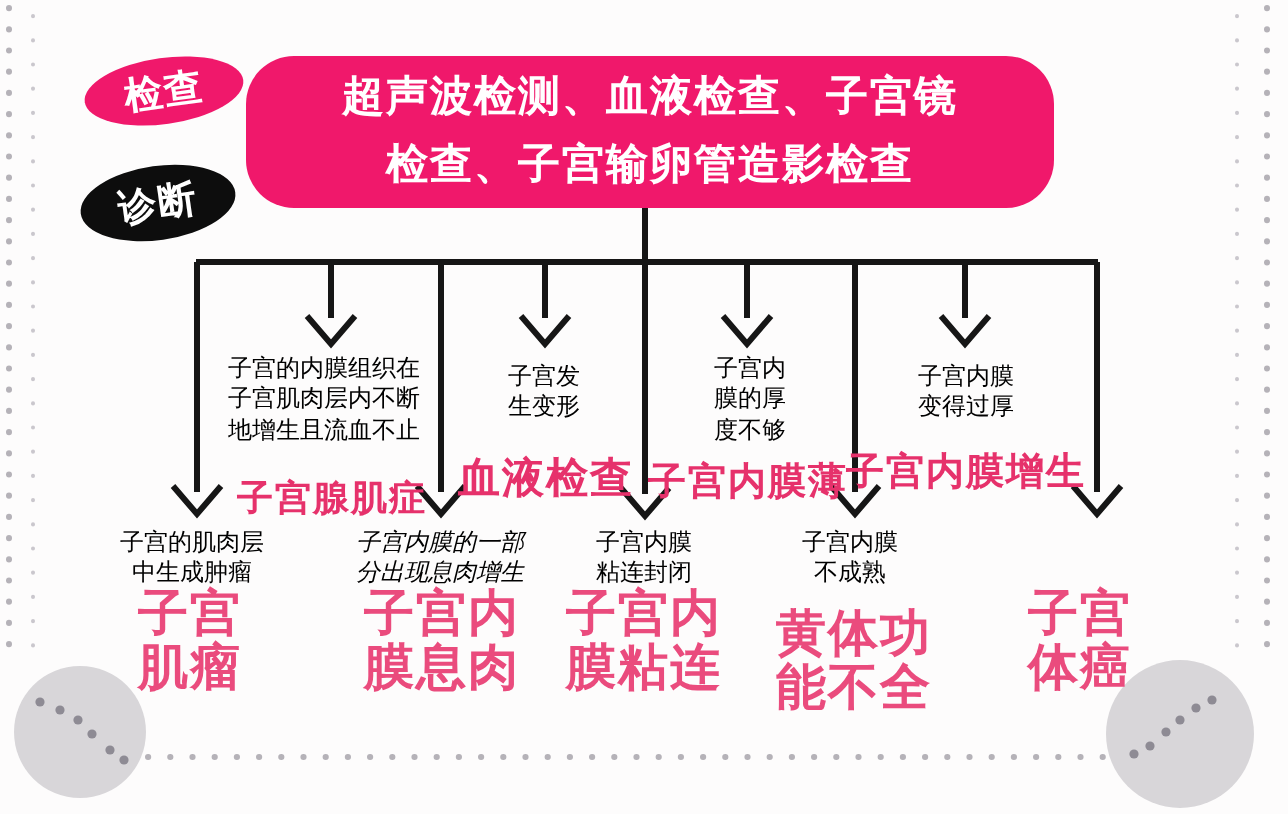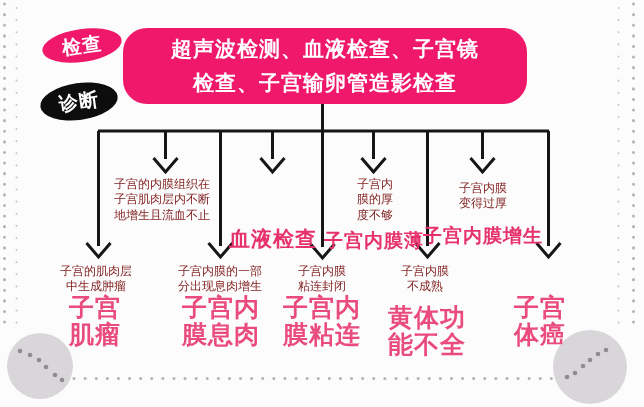--- a/index.html
+++ b/index.html
@@ -27,21 +27,21 @@
 
   .exam-box{
     position:absolute;left:123px;top:8px;width:404px;height:76px;
     background:var(--brand-pink);border-radius:24px;
     color:#ffffff;font-weight:bold;font-size:21px;line-height:1.62;
     display:flex;align-items:center;justify-content:center;text-align:center;
     white-space:pre-line;letter-spacing:1px;margin-top:20px;
   }
 
   .txt{position:absolute;transform:translateX(-50%);text-align:center;white-space:pre-line;}
-  .desc{font-size:12px;line-height:1.28;color:#7f1d1d;}
+  .desc{font-size:12px;line-height:1.28;color:#000000;}
   .plabel{font-weight:bold;color:var(--label-pink);letter-spacing:1px;}
   .big{font-weight:bold;color:var(--big-label-pink);font-size:25px;line-height:1.08;letter-spacing:1px;}
 
   .lines{stroke:var(--line-black);stroke-width:3;fill:none;}
   .edgedots{stroke:var(--edge-gray);stroke-width:3;stroke-linecap:round;fill:none;}
   .edgedots.light{stroke:#cac7cd;stroke-width:2;}
   .cornercircle{fill:var(--circle-gray);}
   .clusterdot{fill:#8e8b94;}
 </style>
 </head>
@@ -121,33 +121,36 @@
 
   <div class="badge exam">检查</div>
   <div class="badge diag">诊断</div>
 
   <div class="exam-box">超声波检测、血液检查、子宫镜
 检查、子宫输卵管造影检查</div>
 
   <div class="txt desc" style="left:162px;top:177px;">子宫的内膜组织在
 子宫肌肉层内不断
 地增生且流血不止</div>
+  <div class="txt desc" style="left:272px;top:181px;">子宫发
+生变形</div>
   <div class="txt desc" style="left:375px;top:177px;">子宫内
 膜的厚
 度不够</div>
   <div class="txt desc" style="left:483px;top:181px;">子宫内膜
 变得过厚</div>
 
+  <div class="txt plabel" style="left:166px;top:237px;font-size:18px;">子宫腺肌症</div>
   <div class="txt plabel" style="left:273px;top:225px;font-size:21px;">血液检查</div>
   <div class="txt plabel" style="left:374px;top:228px;font-size:19px;">子宫内膜薄</div>
   <div class="txt desc" style="left:96px;top:264px;">子宫的肌肉层
 中生成肿瘤</div>
 
   <div class="txt plabel" style="left:483px;top:223px;font-size:19px;">子宫内膜增生</div>
-  <div class="txt desc" style="left:220px;top:264px;">子宫内膜的一部
+  <div class="txt desc" style="left:220px;top:264px;font-style:italic;">子宫内膜的一部
 分出现息肉增生</div>
   <div class="txt desc" style="left:322px;top:264px;">子宫内膜
 粘连封闭</div>
   <div class="txt desc" style="left:425px;top:264px;">子宫内膜
 不成熟</div>
 
   <div class="txt big" style="left:95px;top:294px;">子宫
 肌瘤</div>
   <div class="txt big" style="left:221px;top:294px;">子宫内
 膜息肉</div>

